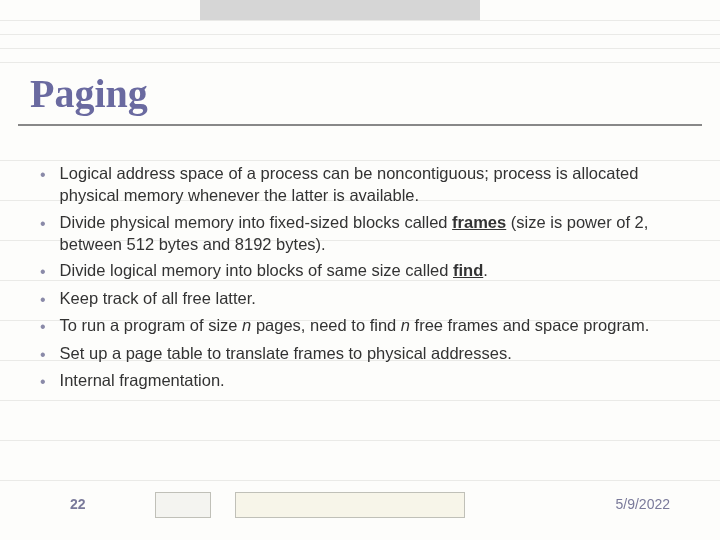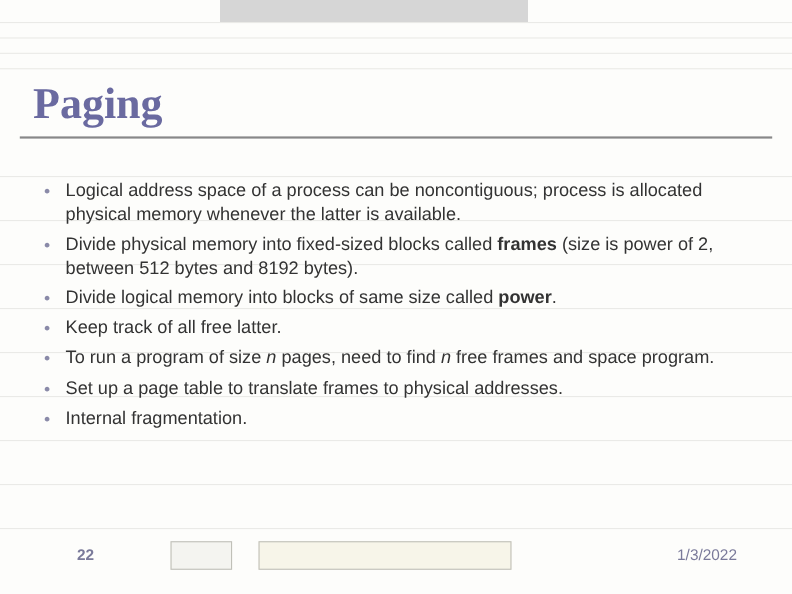--- a/index.html
+++ b/index.html
@@ -61,21 +61,21 @@
     line-height: 1.35;
   }
   .bullet-dot {
     color: #8a8aa8;
     font-size: 16px;
     margin-right: 14px;
     margin-top: 2px;
     flex-shrink: 0;
   }
   .bullet-text { flex: 1; }
-  .bold { font-weight: bold; }
+  .bold { font-weight: bold; text-decoration: underline; }
   .ital { font-style: italic; }
   .footer {
     position: absolute;
     bottom: 22px;
     left: 0; right: 0;
     height: 28px;
   }
   .slide-num {
     position: absolute;
     left: 70px;
@@ -138,21 +138,21 @@
     <div class="bullet-item">
       <span class="bullet-dot">•</span>
       <span class="bullet-text"><span>Logical address space of a process can be noncontiguous; process is allocated physical memory whenever the latter is available.</span></span>
     </div>
     <div class="bullet-item">
       <span class="bullet-dot">•</span>
       <span class="bullet-text"><span>Divide physical memory into fixed-sized blocks called </span><span class="bold">frames</span><span> (size is power of 2, between 512 bytes and 8192 bytes).</span></span>
     </div>
     <div class="bullet-item">
       <span class="bullet-dot">•</span>
-      <span class="bullet-text"><span>Divide logical memory into blocks of same size called </span><span class="bold">power</span><span>.</span></span>
+      <span class="bullet-text"><span>Divide logical memory into blocks of same size called </span><span class="bold">find</span><span>.</span></span>
     </div>
     <div class="bullet-item">
       <span class="bullet-dot">•</span>
       <span class="bullet-text"><span>Keep track of all free latter.</span></span>
     </div>
     <div class="bullet-item">
       <span class="bullet-dot">•</span>
       <span class="bullet-text"><span>To run a program of size </span><span class="ital">n</span><span> pages, need to find </span><span class="ital">n</span><span> free frames and space program.</span></span>
     </div>
     <div class="bullet-item">
@@ -162,14 +162,14 @@
     <div class="bullet-item">
       <span class="bullet-dot">•</span>
       <span class="bullet-text"><span>Internal fragmentation.</span></span>
     </div>
   </div>
 
 <div class="footer">
   <span class="slide-num">22</span>
   <div class="footer-box"></div>
   <div class="footer-box2"></div>
-  <span class="date">1/3/2022</span>
+  <span class="date">5/9/2022</span>
 </div>
 
 </body></html>

